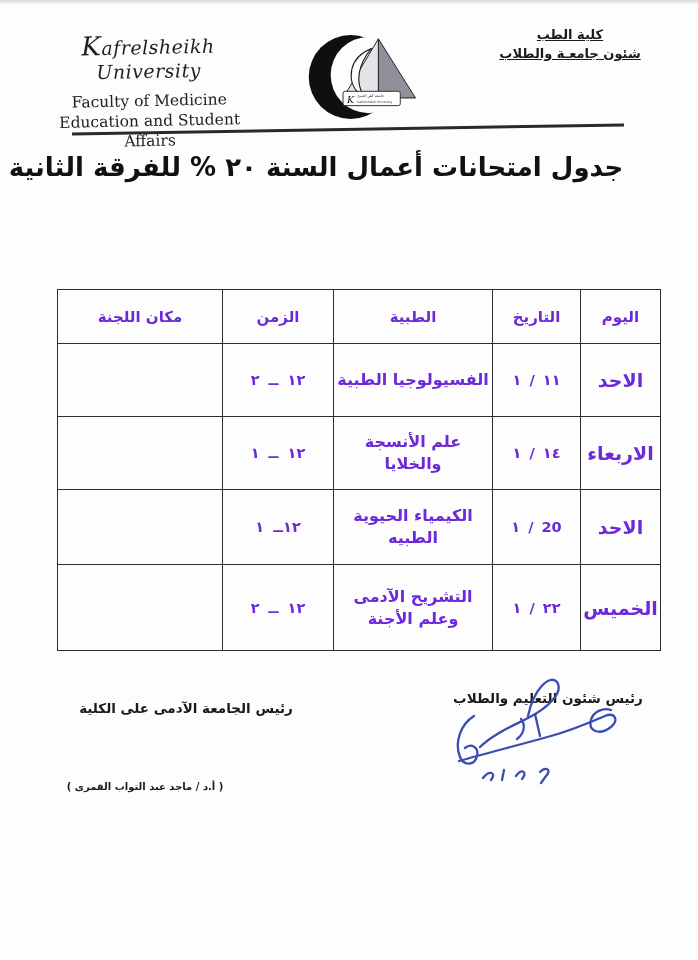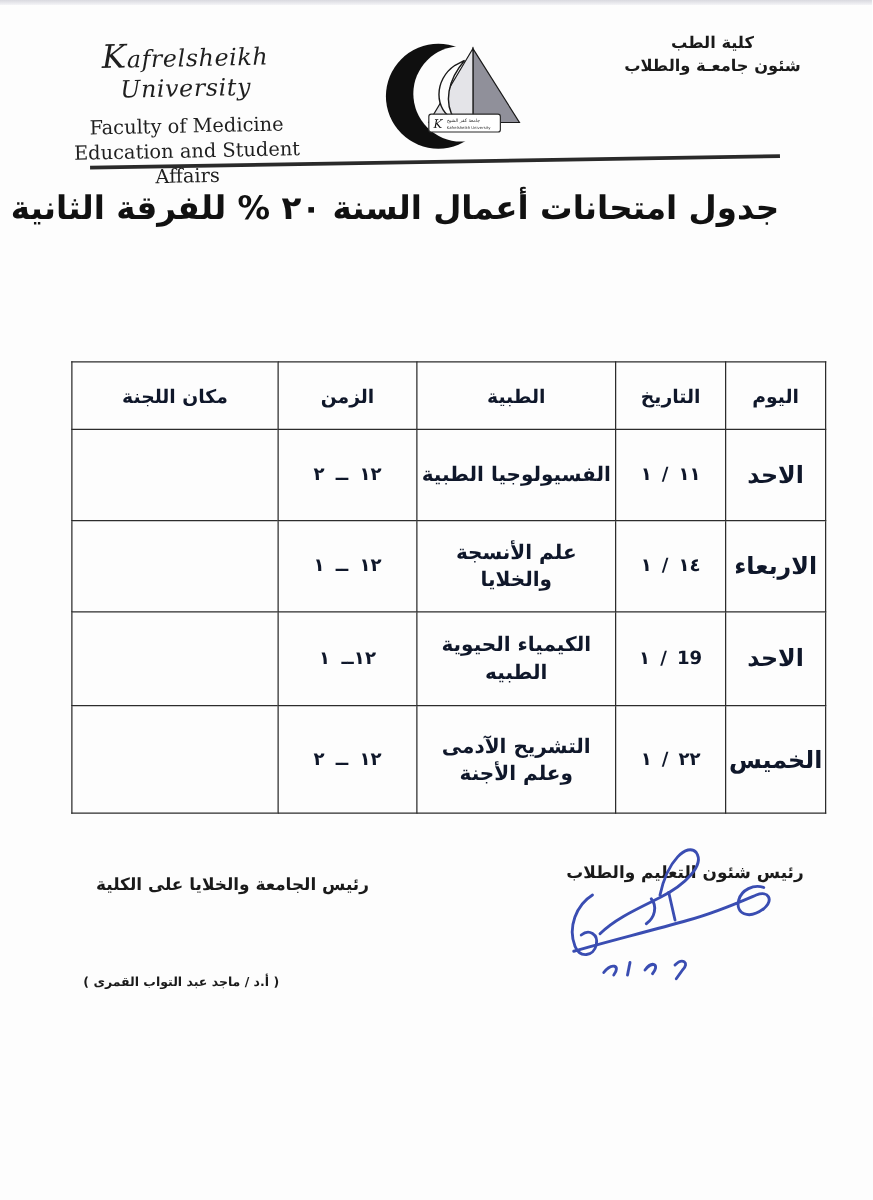--- a/index.html
+++ b/index.html
@@ -14,32 +14,32 @@
   .hdr-en{position:absolute;top:30px;left:34px;width:230px;text-align:center;
     transform:rotate(-1.2deg);color:#1f1f1f;}
   .en-uni{font-family:"DejaVu Serif",serif;font-style:italic;font-size:19px;
     letter-spacing:.5px;margin-bottom:9px;}
   .en-uni::first-letter{font-size:26px;}
   .en-line{font-family:"DejaVu Serif",serif;font-size:15.5px;line-height:20px;}
   .hdr-logo{position:absolute;top:33px;left:303px;width:124px;height:88px;}
   .hdr-ar{position:absolute;top:25px;right:6px;width:244px;text-align:center;
     direction:rtl;}
   .ar-uni{font-size:26px;font-weight:bold;line-height:33px;margin-bottom:2px;}
-  .ar-sub{font-size:13px;font-weight:bold;line-height:19px;}
+  .ar-sub{font-size:13px;font-weight:bold;line-height:19px;text-decoration:underline;}
   
   .divider{position:absolute;top:128px;left:72px;width:552px;height:2.5px;
     background:#2a2a2a;transform:rotate(-0.95deg);}
   .title{position:absolute;top:146px;left:0;width:632px;text-align:center;
     direction:rtl;font-weight:bold;font-size:26px;line-height:42px;color:#111;}
   
   .exam-table{position:absolute;top:289px;left:57px;width:603px;
     border-collapse:collapse;direction:rtl;table-layout:fixed;}
   .exam-table th,.exam-table td{
     border:1.6px solid #2c2c2c;text-align:center;vertical-align:middle;
-    font-weight:bold;color:#0f172a;padding:1px;}
+    font-weight:bold;color:#6d28d9;padding:1px;}
   .exam-table thead tr{height:54px;}
   .exam-table tbody tr:nth-child(1){height:73px;}
   .exam-table tbody tr:nth-child(2){height:73px;}
   .exam-table tbody tr:nth-child(3){height:75px;}
   .exam-table tbody tr:nth-child(4){height:86px;}
   .exam-table th{font-size:15px;}
   .cell-day{font-size:19px;}
   .cell-date{font-size:14.5px;word-spacing:3px;}
   .cell-subject{font-size:16px;line-height:22px;}
   .cell-time{font-size:14.5px;word-spacing:4px;}
@@ -120,21 +120,21 @@
       </tr>
       <tr>
         <td class="cell-day">الاربعاء</td>
         <td class="cell-date">١٤ / ١</td>
         <td class="cell-subject">علم الأنسجة والخلايا</td>
         <td class="cell-time">١٢ ــ ١</td>
         <td class="cell-location"></td>
       </tr>
       <tr>
         <td class="cell-day">الاحد</td>
-        <td class="cell-date">19 / ١</td>
+        <td class="cell-date">20 / ١</td>
         <td class="cell-subject">الكيمياء الحيوية الطبيه</td>
         <td class="cell-time">١٢ــ ١</td>
         <td class="cell-location"></td>
       </tr>
       <tr>
         <td class="cell-day">الخميس</td>
         <td class="cell-date">٢٢ / ١</td>
         <td class="cell-subject">التشريح الآدمى وعلم الأجنة</td>
         <td class="cell-time">١٢ ــ ٢</td>
         <td class="cell-location"></td>
@@ -149,16 +149,16 @@
     <path d="M36,44 C23,52 16,70 22,85 C26,95 37,93 39,84 C41,75 33,71 27,76"></path>
     <path d="M21,89 C49,81 81,73 113,64 C135,58 153,50 167,44 C177,40 181,48 173,55 C161,64 150,59 153,48 C155,40 165,35 173,38"></path>
     <path d="M97,42 L102,64"></path>
     <path d="M83,47 C88,53 86,62 79,67"></path>
     <path d="M45,106 C51,98 59,100 53,108"></path>
     <path d="M64,108 L66,98"></path>
     <path d="M78,104 C84,96 90,100 84,107"></path>
     <path d="M102,100 C108,94 114,98 108,104 L103,111"></path>
   </svg>
 
-  <div class="foot-left-title">رئيس الجامعة والخلايا على الكلية</div>
+  <div class="foot-left-title">رئيس الجامعة الآدمى على الكلية</div>
   <div class="foot-left-name">( أ.د / ماجد عبد التواب القمرى )</div>
 
 </div>
 
 </body></html>

